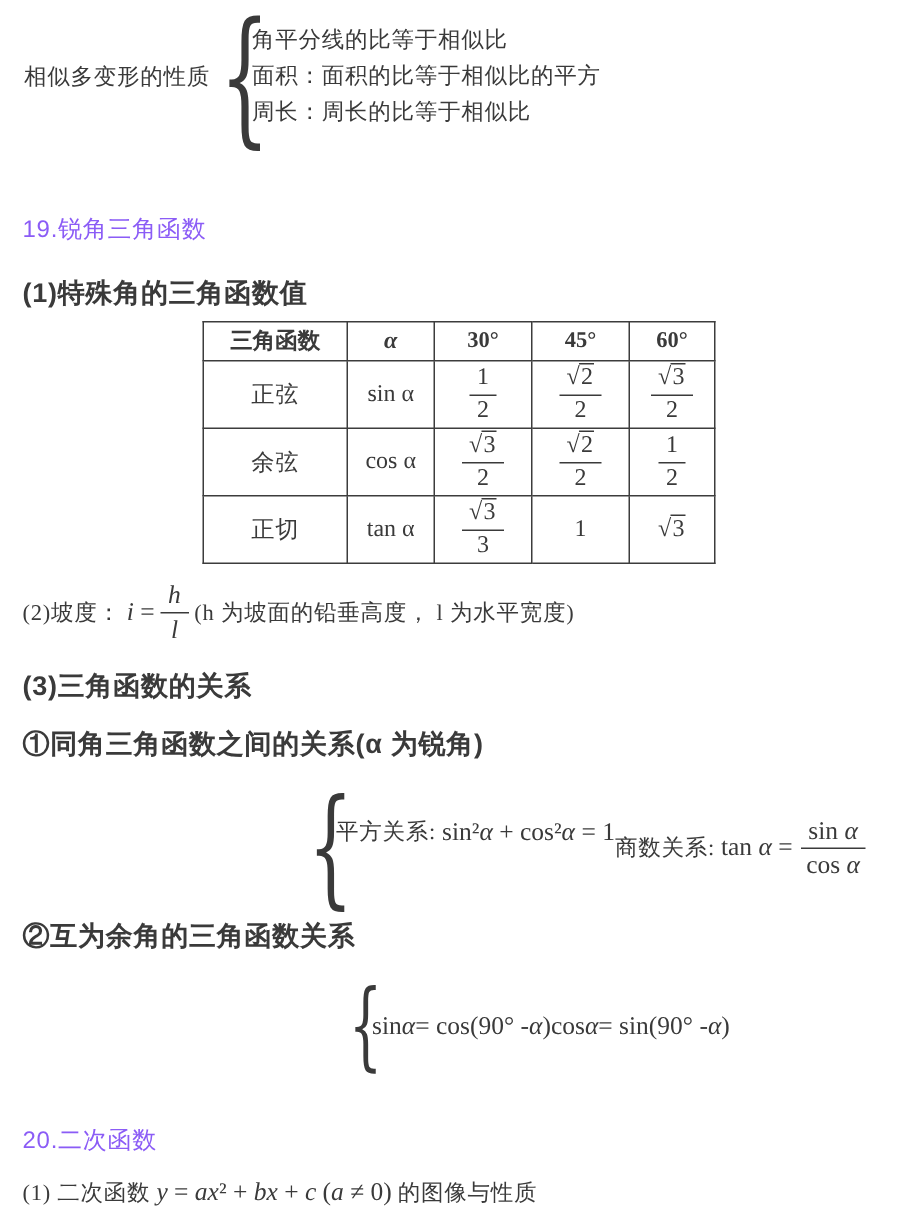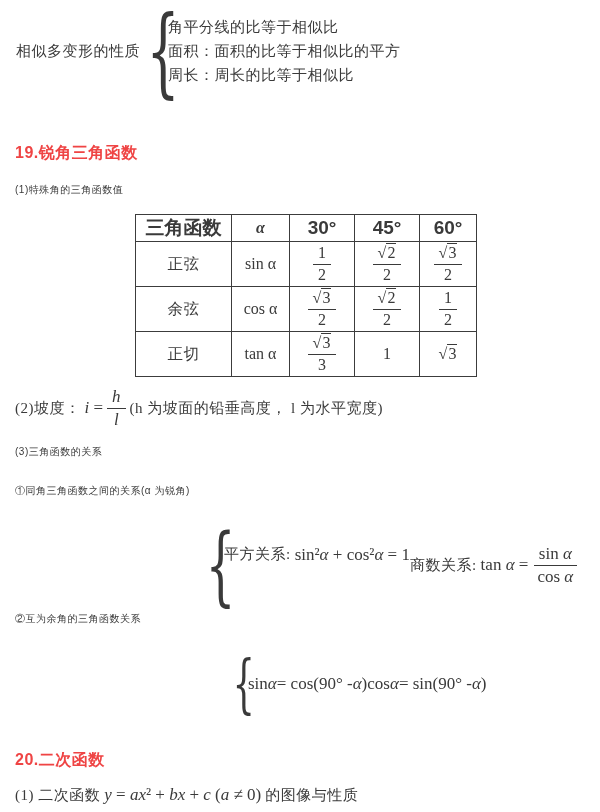--- a/index.html
+++ b/index.html
@@ -4,39 +4,39 @@
 <style>
   * { margin:0; padding:0; box-sizing:border-box; }
   html,body { width:600px; height:812px; background:#ffffff; }
   body { font-family:"Liberation Serif", serif; color:#3a3a3a; }
   #page { position:relative; width:600px; height:812px; background:#fff; overflow:hidden; }
   .abs { position:absolute; }
   .row { display:flex; align-items:center; }
   .col { display:flex; justify-content:center; }
 
   .txt { font-size:15px; letter-spacing:0.5px; }
-  .hei { font-family:"Liberation Sans", sans-serif; font-weight:normal; font-size:10px; letter-spacing:0.5px; }
-  .blue-heading { font-family:"Liberation Sans", sans-serif; font-weight:bold; font-size:16px; color:#ef4444; letter-spacing:0.5px; }
+  .hei { font-family:"Liberation Sans", sans-serif; font-weight:bold; font-size:18px; letter-spacing:0.5px; }
+  .blue-heading { font-family:"Liberation Sans", sans-serif; font-weight:normal; font-size:16px; color:#8b5cf6; letter-spacing:0.5px; }
 
   .math { font-family:"Liberation Serif", serif; font-size:17px; }
   .math .it { font-style:italic; }
 
   .brace { font-family:"DejaVu Serif", serif; font-weight:normal; line-height:1; color:#3a3a3a;
            display:inline-block; transform-origin:center center; }
 
   
   .intro-flex { display:flex; align-items:center; }
   .intro-label { font-size:15px; letter-spacing:0.5px; white-space:nowrap; }
   .intro-lines .iline { font-size:15px; line-height:24px; letter-spacing:0.5px; white-space:nowrap; }
   .brace-intro { font-size:96px; transform:scale(0.55,1.02); width:28px; }
 
   
   table { border-collapse:collapse; table-layout:fixed; }
   th, td { border:1.6px solid #3c3c3c; text-align:center; vertical-align:middle; padding:0; }
-  thead th { height:26px; font-family:Liberation Sans, sans-serif; font-weight:bold; font-size:19px; }
+  thead th { height:26px; font-family:Liberation Serif, serif; font-weight:bold; font-size:15px; }
   thead th.alpha-h { font-family:"Liberation Serif", serif; font-style:italic; font-size:16px; }
   tbody td { height:45px; font-size:15.5px; letter-spacing:0.5px; }
   tbody td.cfn { font-family:"Liberation Serif", serif; font-size:16px; letter-spacing:0; }
   tbody td.cval { font-family:"Liberation Serif", serif; font-size:16px; letter-spacing:0; }
 
   
   .frac { display:inline-flex; flex-direction:column; align-items:center; vertical-align:middle; }
   .frac .fnum { display:block; border-bottom:1.4px solid currentColor; padding:0 5px 1px; line-height:1.15; }
   .frac .fden { display:block; padding:1px 5px 0; line-height:1.15; }
   .sq { white-space:nowrap; }

